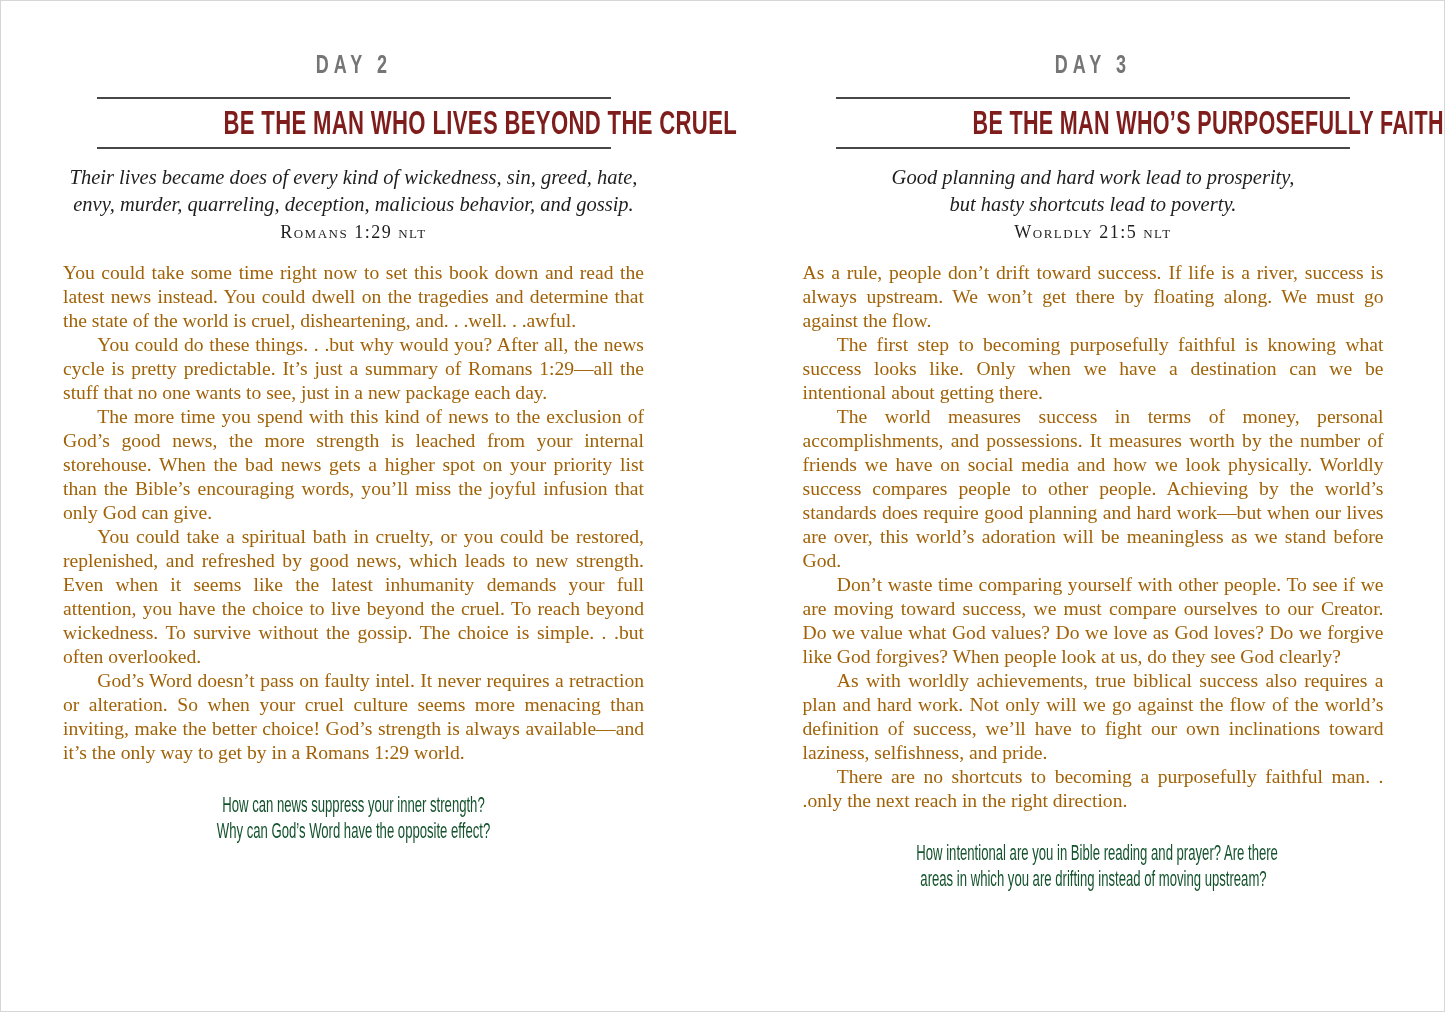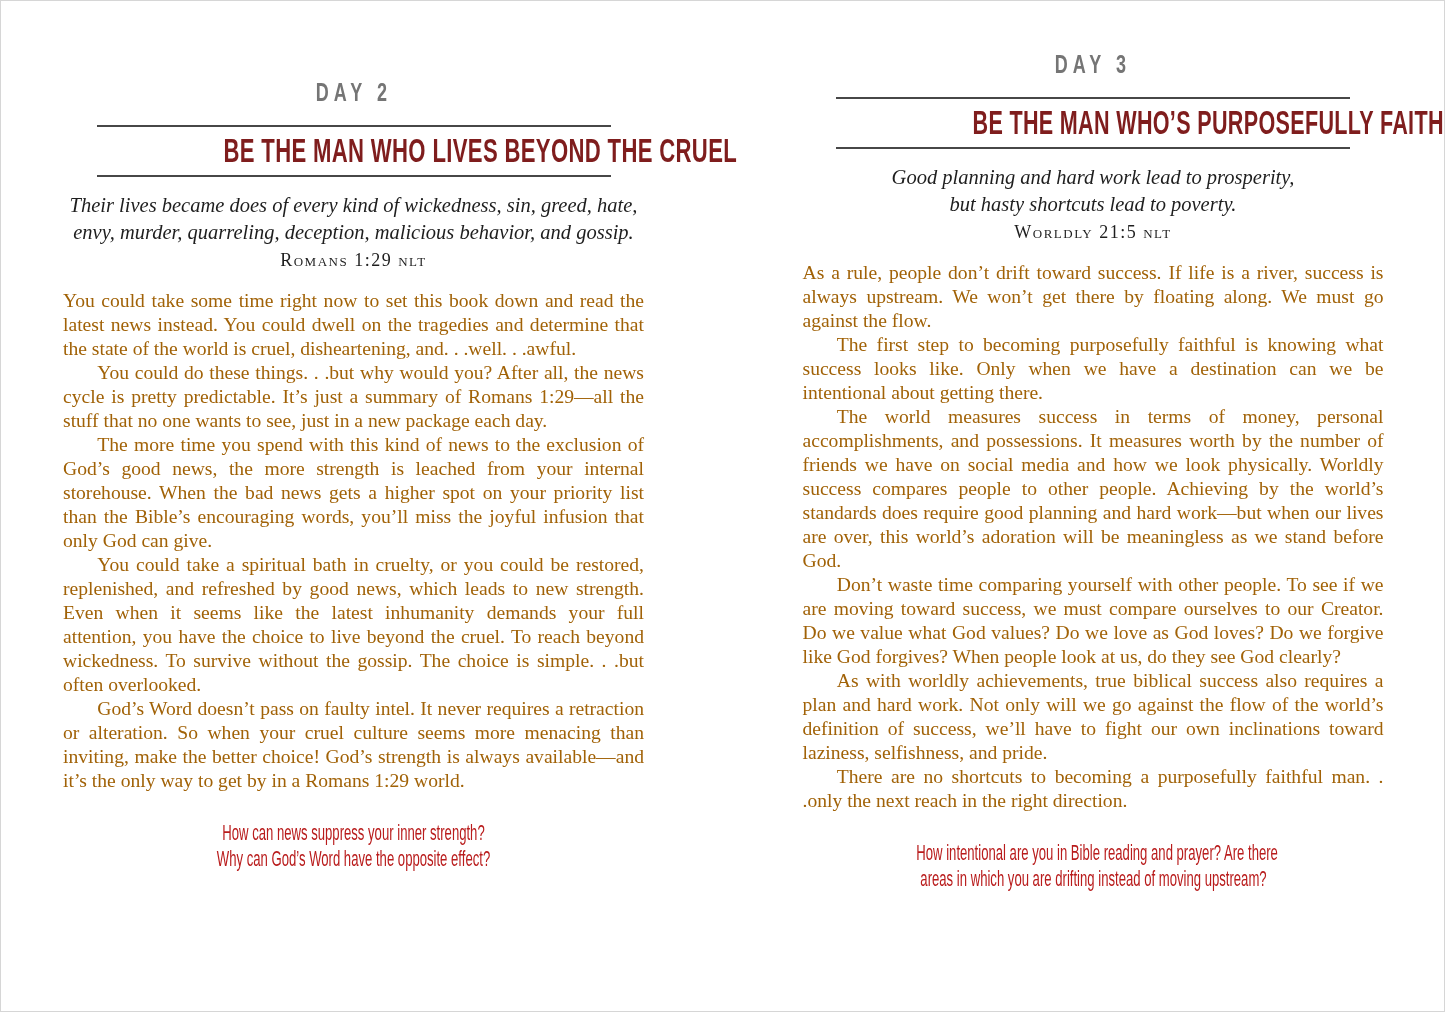--- a/index.html
+++ b/index.html
@@ -20,21 +20,21 @@
   }
   .page {
     width: 722px;
     height: 100%;
     box-sizing: border-box;
     padding-top: 50px;
   }
   .page .col {
     width: 581px;
   }
-  .page-left .col  { margin-left: 62px; margin-top: 28px; }
+  .page-left .col  { margin-left: 62px; }
   .page-right .col { margin-left: 80px; }
 
   .day-label {
     text-align: center;
     font-family: "Liberation Sans", sans-serif;
     font-weight: 700;
     font-size: 25px;
     line-height: 26px;
     color: #757575;
     letter-spacing: 7px;
@@ -100,21 +100,21 @@
   .body-text p + p {
     text-indent: 1.75em;
   }
 
   .questions {
     margin-top: 27px;
     text-align: center;
     font-family: "Liberation Sans", sans-serif;
     font-size: 21.5px;
     line-height: 26px;
-    color: #b91c1c;
+    color: #14532d;
   }
   .questions .q-line {
     transform: scaleX(0.61);
     transform-origin: center;
     white-space: nowrap;
   }
 </style>
 </head>
 <body>
 

